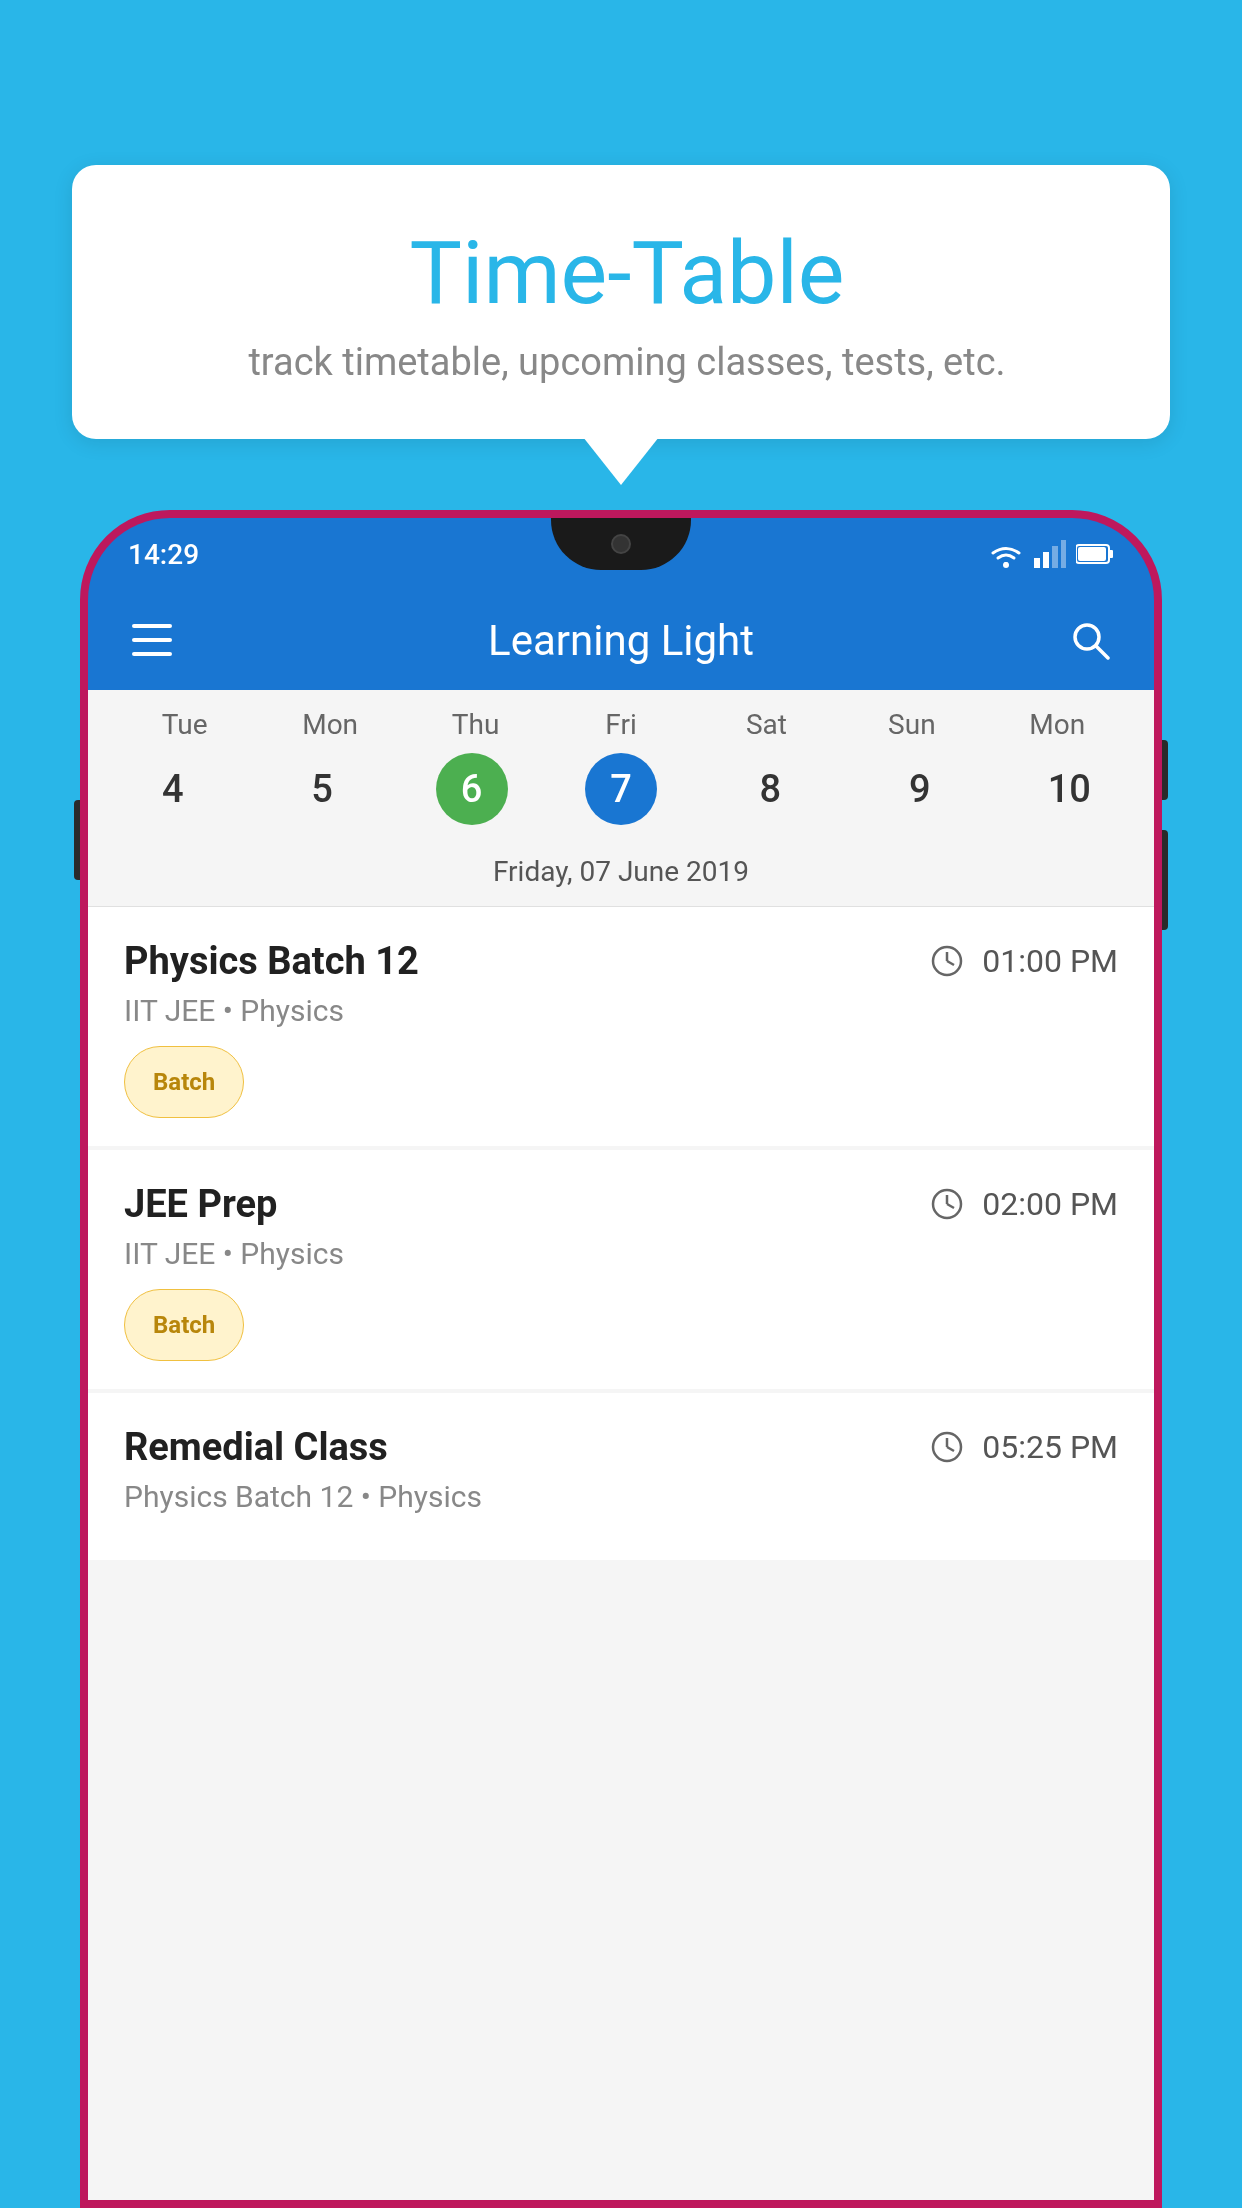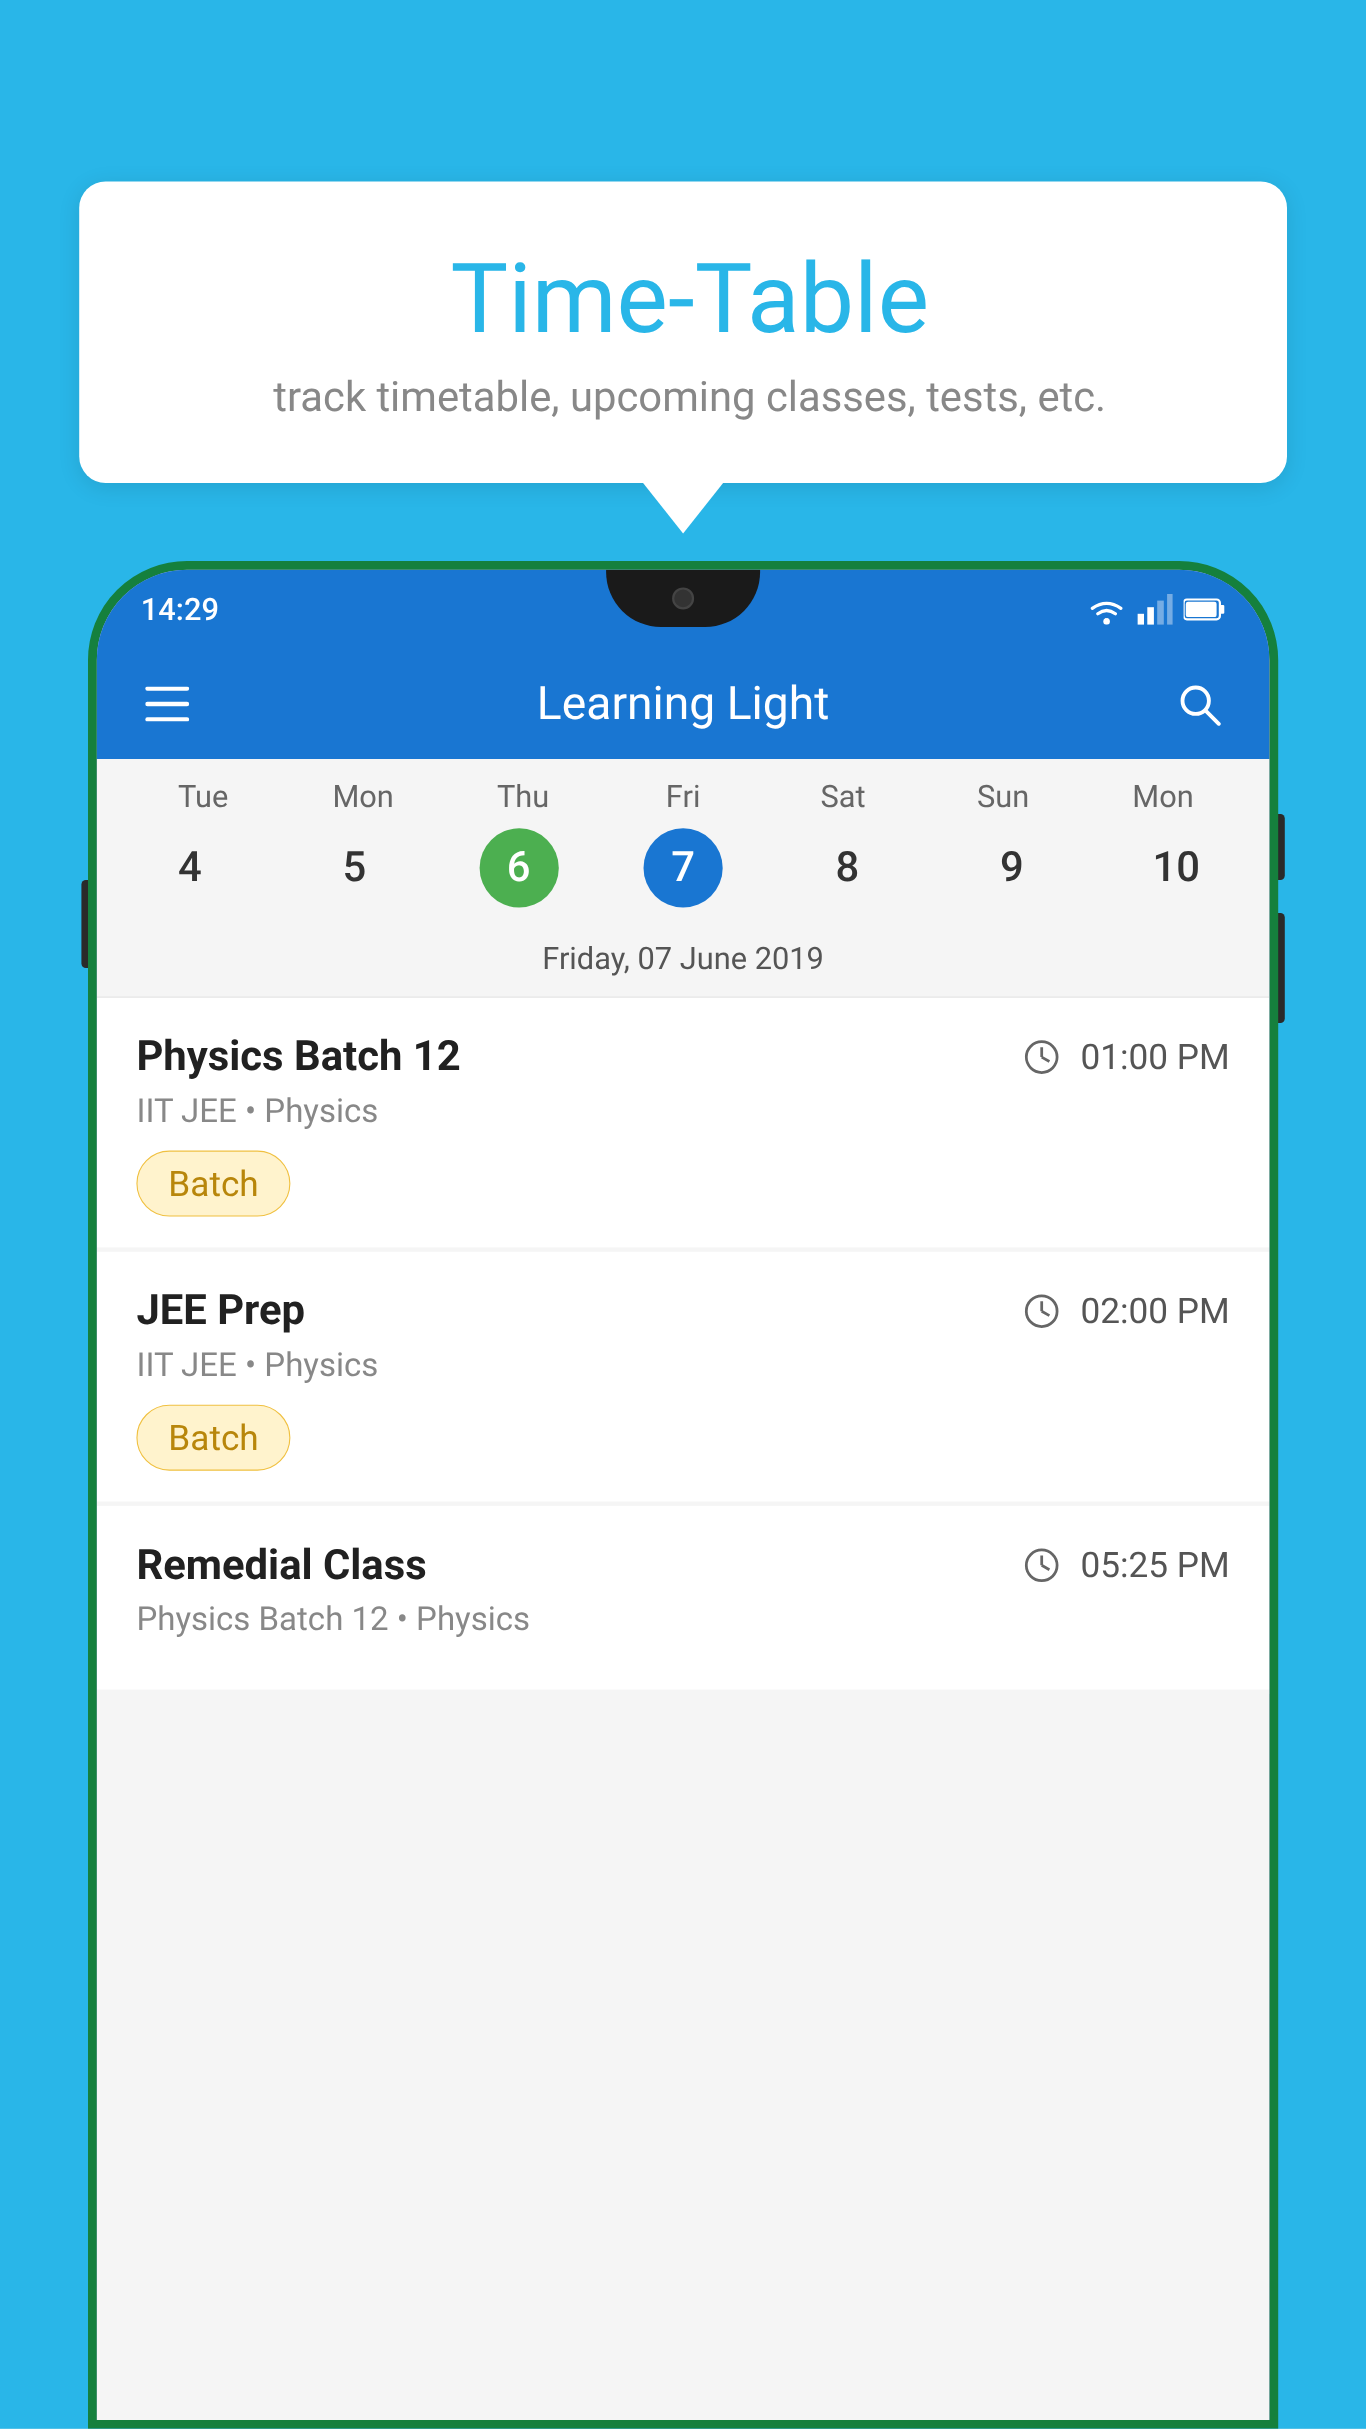--- a/index.html
+++ b/index.html
@@ -54,24 +54,24 @@
       font-weight: 400;
     }
 
     
     .phone-frame {
       position: absolute;
       top: 510px;
       left: 80px;
       right: 80px;
       bottom: 0;
-      background: #c4b5fd;
+      background: #be185d;
       border-radius: 90px 90px 0 0;
       overflow: hidden;
-      border: 8px solid #15803d;
+      border: 8px solid #be185d;
     }
 
     
     .phone-status-bar {
       background: #1976d2;
       height: 72px;
       display: flex;
       align-items: center;
       justify-content: space-between;
       padding: 0 40px;
@@ -244,23 +244,23 @@
       color: #888;
       margin-bottom: 18px;
     }
 
     .batch-badge {
       display: inline-block;
       background: #fff3cd;
       color: #b8860b;
       border: 1.5px solid #f0c040;
       border-radius: 40px;
-      padding: 10px 28px;
-      font-size: 32px;
-      font-weight: 400;
+      padding: 21px 28px;
+      font-size: 24px;
+      font-weight: 700;
     }
 
     .clock-icon {
       width: 34px;
       height: 34px;
     }
 
     
     .phone-content {
       background: #f5f5f5;

